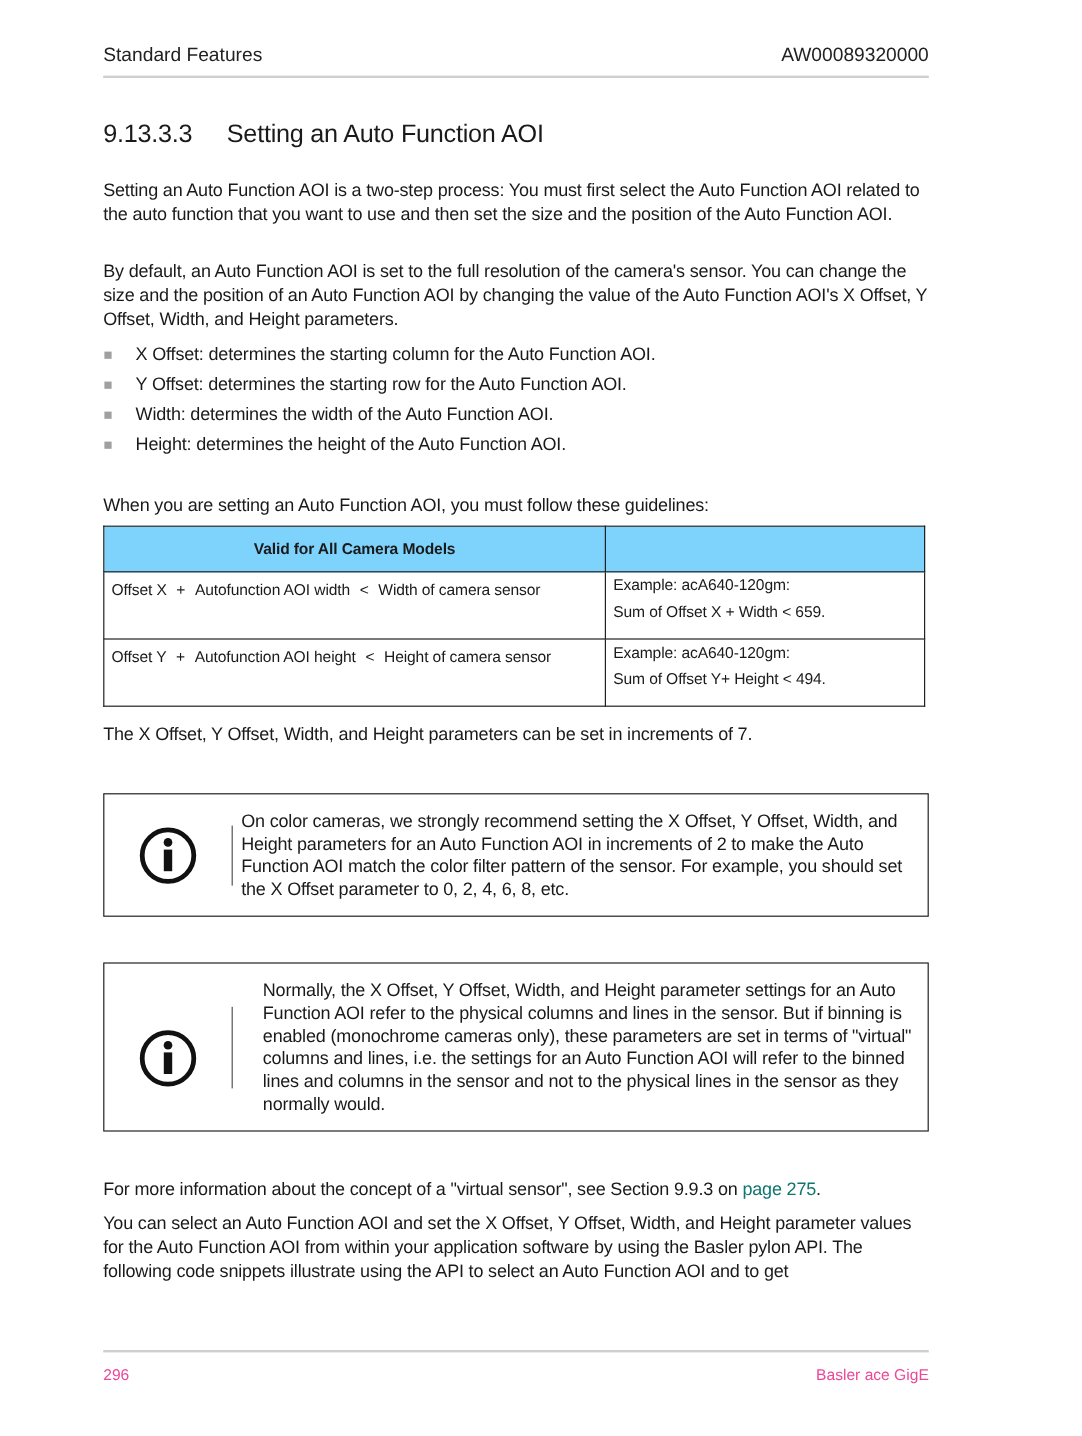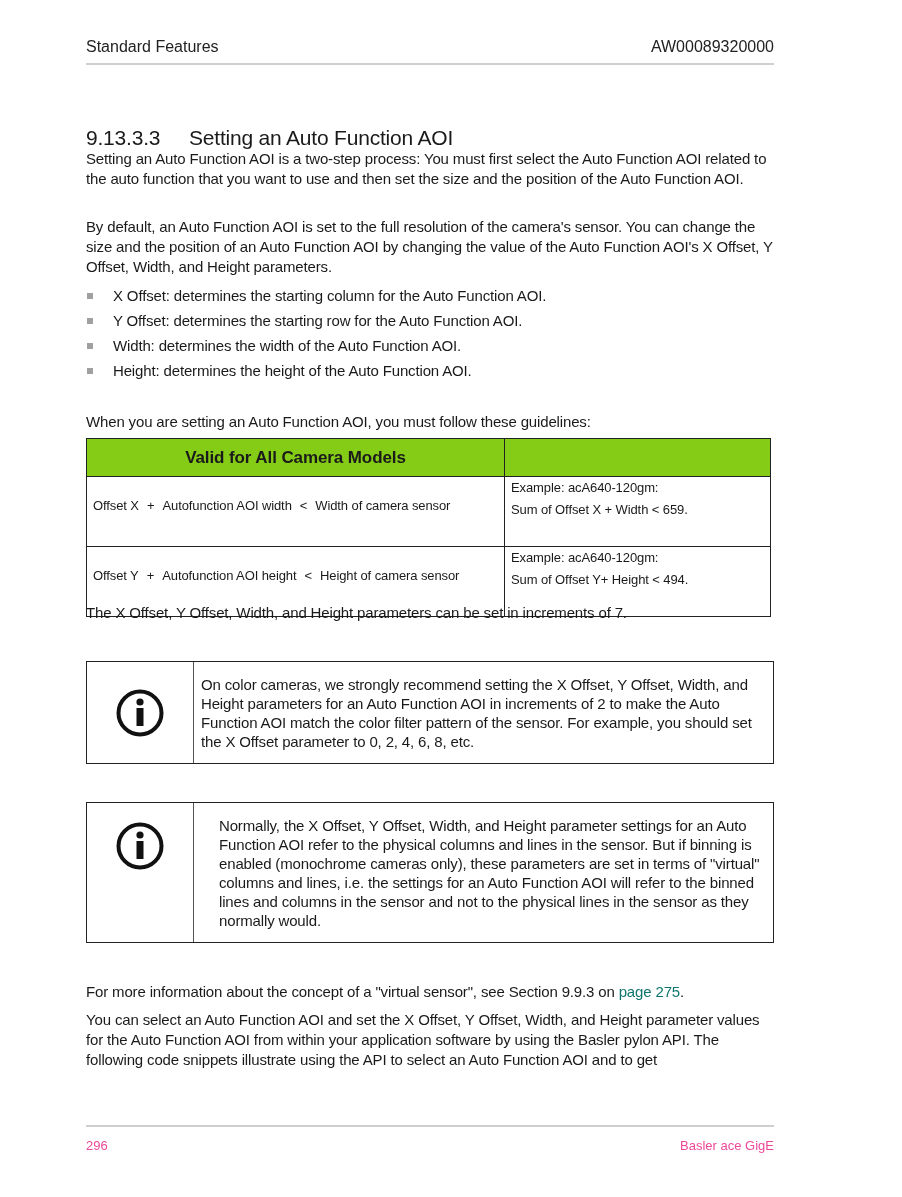--- a/index.html
+++ b/index.html
@@ -5,37 +5,37 @@
     html, body { margin: 0; padding: 0; background: #ffffff; }
     body {
       width: 902px; height: 1197px; position: relative; overflow: hidden;
       font-family: "Liberation Sans", sans-serif; color: #1a1a1a;
     }
     .abs { position: absolute; }
     .running-header { top: 38px; left: 86px; width: 688px; height: 20px; font-size: 16px; color: #222; }
     .running-header .left { position: absolute; left: 0; top: 0; }
     .running-header .right { position: absolute; right: 0; top: 0; }
     .rule { position: absolute; left: 86px; width: 688px; height: 2px; background: #cfcfcf; }
-    .section-title { top: 100px; left: 86px; font-size: 21px; color: #1a1a1a; letter-spacing: -0.2px; margin-top: 26px; }
+    .section-title { top: 100px; left: 86px; font-size: 21px; color: #1a1a1a; letter-spacing: -0.2px; }
     .section-title .num { display: inline-block; width: 103px; }
     .para { position: absolute; left: 86px; width: 690px; font-size: 15px; line-height: 20px; letter-spacing: -0.15px; }
     .bullets { position: absolute; left: 86px; top: 285px; width: 690px; margin: 0; padding: 0; list-style: none; font-size: 15px; }
     .bullets li { position: relative; height: 25px; line-height: 22px; padding-left: 27px; letter-spacing: -0.15px; }
     .bullets li .sq { position: absolute; left: 1px; top: 8px; width: 6px; height: 6px; background: #a0a0a0; }
     table.guide {
       position: absolute; left: 86px; top: 438px; width: 685px; border-collapse: collapse;
       font-size: 13px; letter-spacing: -0.1px;
     }
     table.guide td, table.guide th { border: 1.5px solid #222; padding: 0 6px; vertical-align: top; }
-    table.guide th { background: #84cc16; height: 37px; font-weight: bold; font-size: 17px; vertical-align: middle; }
-    table.guide td.c1 { width: 405px; height: 48px; padding-top: 21px; }
+    table.guide th { background: #7dd3fc; height: 37px; font-weight: bold; font-size: 13px; vertical-align: middle; }
+    table.guide td.c1 { width: 405px; height: 48px; padding-top: 7px; }
     table.guide td.c2 { padding-top: 0; line-height: 22px; }
     table.guide td.c1 .op { display: inline-block; padding: 0 8px; }
     .note {
-      position: absolute; left: 86px; width: 686px; border: 1.5px solid #222; display: flex;
+      position: absolute; left: 86px; width: 686px; border: 1.5px solid #222; display: flex; align-items: center;
     }
     .note .icon-cell { width: 106px; border-right: 1px solid #555; display: flex; align-items: center; justify-content: center; }
     .note .text-cell { flex: 1; padding: 13px 8px 12px 7px; font-size: 15px; line-height: 19px; letter-spacing: -0.15px; }
     .link { color: #0f766e; }
     .running-footer { top: 1138px; left: 86px; width: 688px; height: 20px; font-size: 13px; color: #ec4899; }
     .running-footer .left { position: absolute; left: 0; top: 0; }
     .running-footer .right { position: absolute; right: 0; top: 0; }
   </style>
 </head>
 <body>

